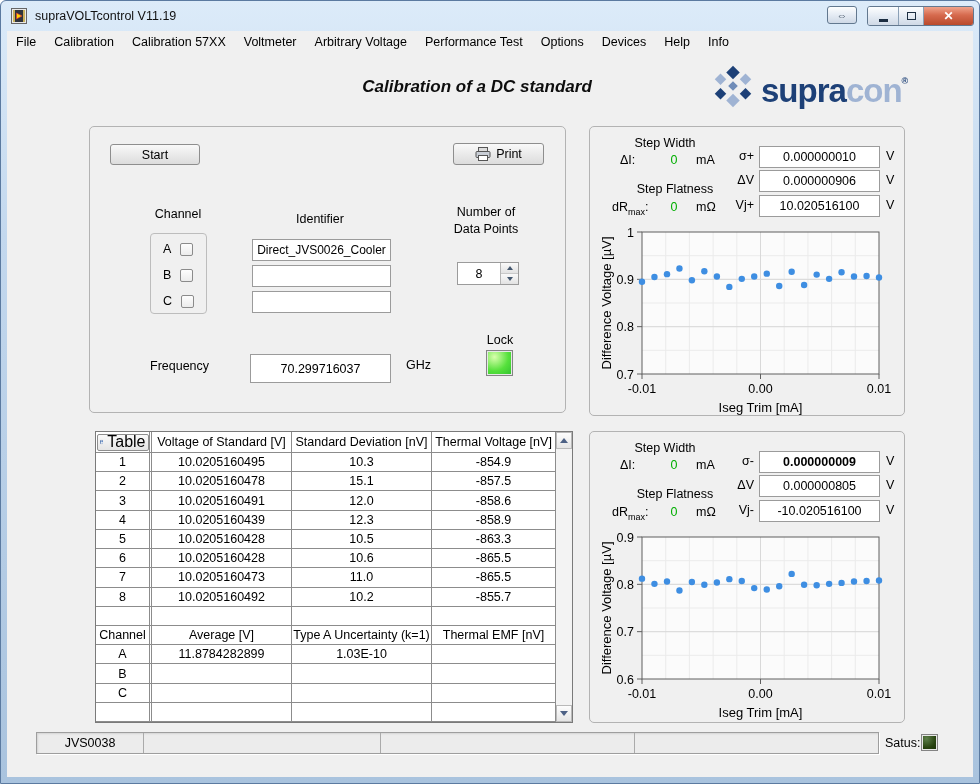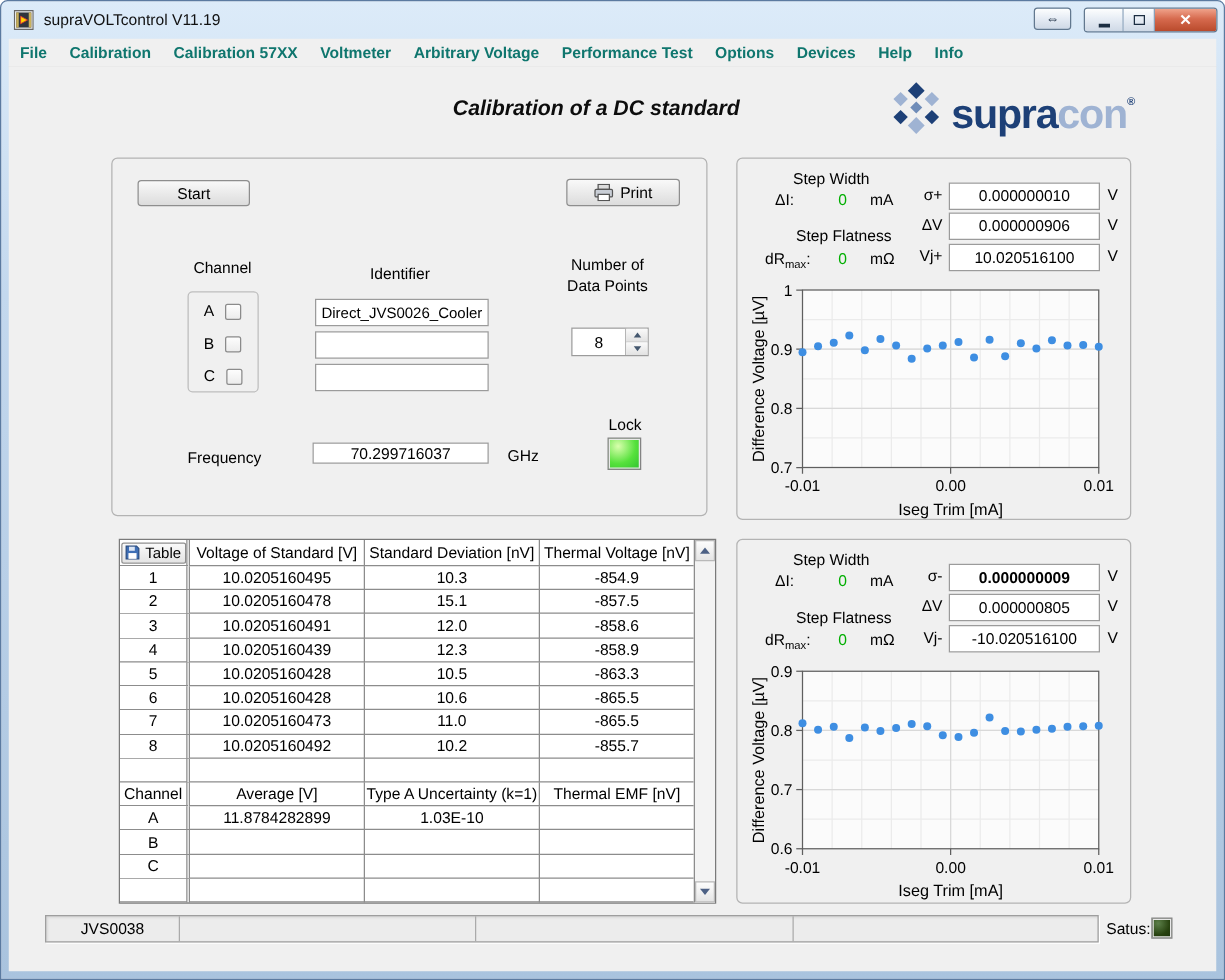--- a/index.html
+++ b/index.html
@@ -16,21 +16,21 @@
   .btn-pan{left:826px;width:30px;}
   .btn-group{position:absolute;left:866px;top:5px;height:18px;display:flex;border:1px solid #62788f;border-radius:3px;overflow:hidden;}
   .btn-group .gbtn{height:100%;display:flex;align-items:center;justify-content:center;
           background:linear-gradient(#fdfefe,#e7edf5 45%,#cfd9e6);border-right:1px solid #8ba0b6;box-sizing:border-box;}
   .gbtn.min{width:31px;} .gbtn.max{width:25px;}
   .gbtn.close{width:49px;border-right:none;background:linear-gradient(#f0a38b,#d66a4e 45%,#b94a2c);color:#fff;font-weight:bold;font-size:12px;}
   .min-glyph{width:9px;height:3px;background:#1c2e42;margin-top:8px;}
   .max-glyph{width:9px;height:8px;border:1.5px solid #1c2e42;box-sizing:border-box;}
   
   .menubar{position:absolute;left:6px;top:30px;width:966px;height:22px;background:#f0f0f0;border-bottom:1px solid #d3d3d3;display:flex;align-items:center;}
-  .menu-item{padding:0 9px;font-size:12.5px;color:#0f766e;height:100%;display:flex;align-items:center;font-weight:bold;}
+  .menu-item{padding:0 9px;font-size:12.5px;color:#000000;height:100%;display:flex;align-items:center;}
   
   .content{position:absolute;left:6px;top:52px;width:966px;height:724px;background:#f0f0f0;}
   .lbl{position:absolute;font-size:12.5px;color:#000;white-space:nowrap;}
   .center{text-align:center;}
   .page-title{position:absolute;left:230px;top:24px;width:480px;text-align:center;
               font-size:17px;font-weight:bold;font-style:italic;color:#0d0d0d;}
   
   .logo{position:absolute;left:704px;top:8px;display:flex;align-items:center;}
   .logo-text{font-size:33px;font-weight:bold;letter-spacing:-1px;margin-left:6px;line-height:40px;}
   .logo-mark{font-size:9px;vertical-align:18px;}
@@ -65,21 +65,21 @@
   .tablebox{position:absolute;left:88px;top:378px;width:478px;height:292px;border:1px solid #7a7a7a;background:#fff;box-sizing:border-box;}
   .table-rows{position:absolute;left:0;top:0;right:17px;bottom:0;display:flex;flex-direction:column;}
   .trow{display:flex;flex:1;min-height:0;}
   .trow.hdr{flex:0 0 21px;}
   .tcell{border-right:1px solid #8c8c8c;border-bottom:1px solid #8c8c8c;font-size:12.5px;
          display:flex;align-items:center;justify-content:center;overflow:hidden;white-space:nowrap;box-sizing:border-box;}
   .tcell.c0{width:56px;border-right:3px double #8c8c8c;}
   .tcell.c1{width:140px;} .tcell.c2{width:140px;text-align:center;} .tcell.c3{flex:1;border-right:none;}
   .tbl-btn{display:flex;align-items:center;justify-content:center;gap:4px;width:52px;height:17px;
            background:linear-gradient(#fafafa,#e4e4e4);border:1px solid #8e8e8e;border-radius:2px;
-           font-size:12px;font-family:"Liberation Sans",sans-serif;padding:0 2px;}
+           font-size:16px;font-family:"Liberation Sans",sans-serif;padding:0 2px;}
   .vscroll{position:absolute;right:0;top:0;width:17px;bottom:0;background:#f3f3f3;border-left:1px solid #8c8c8c;box-sizing:border-box;}
   .sc-btn{position:absolute;left:0;width:16px;height:17px;display:flex;align-items:center;justify-content:center;
           background:linear-gradient(#fdfdfd,#e5e5e5);border:1px solid #b9b9b9;box-sizing:border-box;}
   .sc-up{top:0;} .sc-dn{bottom:0;}
   .sc-tri-up{width:0;height:0;border-left:4px solid transparent;border-right:4px solid transparent;border-bottom:5px solid #4d6185;}
   .sc-tri-dn{width:0;height:0;border-left:4px solid transparent;border-right:4px solid transparent;border-top:5px solid #4d6185;}
   
   .statusbar{position:absolute;left:29px;top:679px;width:843px;height:22px;border:1px solid #9e9e9e;background:#ececec;
              box-shadow:inset 1px 1px 2px rgba(0,0,0,0.10),1px 1px 0 #fff;box-sizing:border-box;}
   .seg-line{position:absolute;top:0;width:1px;height:100%;background:#aaa;}
@@ -193,21 +193,21 @@
           <span class="spin-b">
               <span class="tri-dn"></span>
             </span>
         </span>
       </div>
 
       <span class="lbl center" style="left:380px;top:206px;width:60px;">Lock</span>
       <span class="led led-green" style="left:396px;top:223px;width:27px;height:26px;"></span>
 
       <span class="lbl" style="left:60px;top:232px;">Frequency</span>
-      <span class="field" style="left:160px;top:227px;width:141px;height:17px;">70.299716037</span>
+      <span class="field" style="left:160px;top:227px;width:141px;height:29px;">70.299716037</span>
       <span class="lbl" style="left:316px;top:231px;">GHz</span>
     </div>
 
     <div class="panel" id="pos-panel" style="left:582px;top:73px;width:316px;height:290px;">
       <span class="mp-title" style="left:20px;top:9px;width:110px;">Step Width</span>
       <span class="lbl" style="left:30px;top:26px;">ΔI:</span>
       <span class="mp-val" style="left:66px;top:26px;width:36px;">0</span>
       <span class="lbl" style="left:106px;top:26px;">mA</span>
       <span class="mp-title" style="left:20px;top:55px;width:130px;">Step Flatness</span>
       <span class="lbl" style="left:22px;top:73px;"><span>dR</span><sub>max</sub><span>:</span></span>

